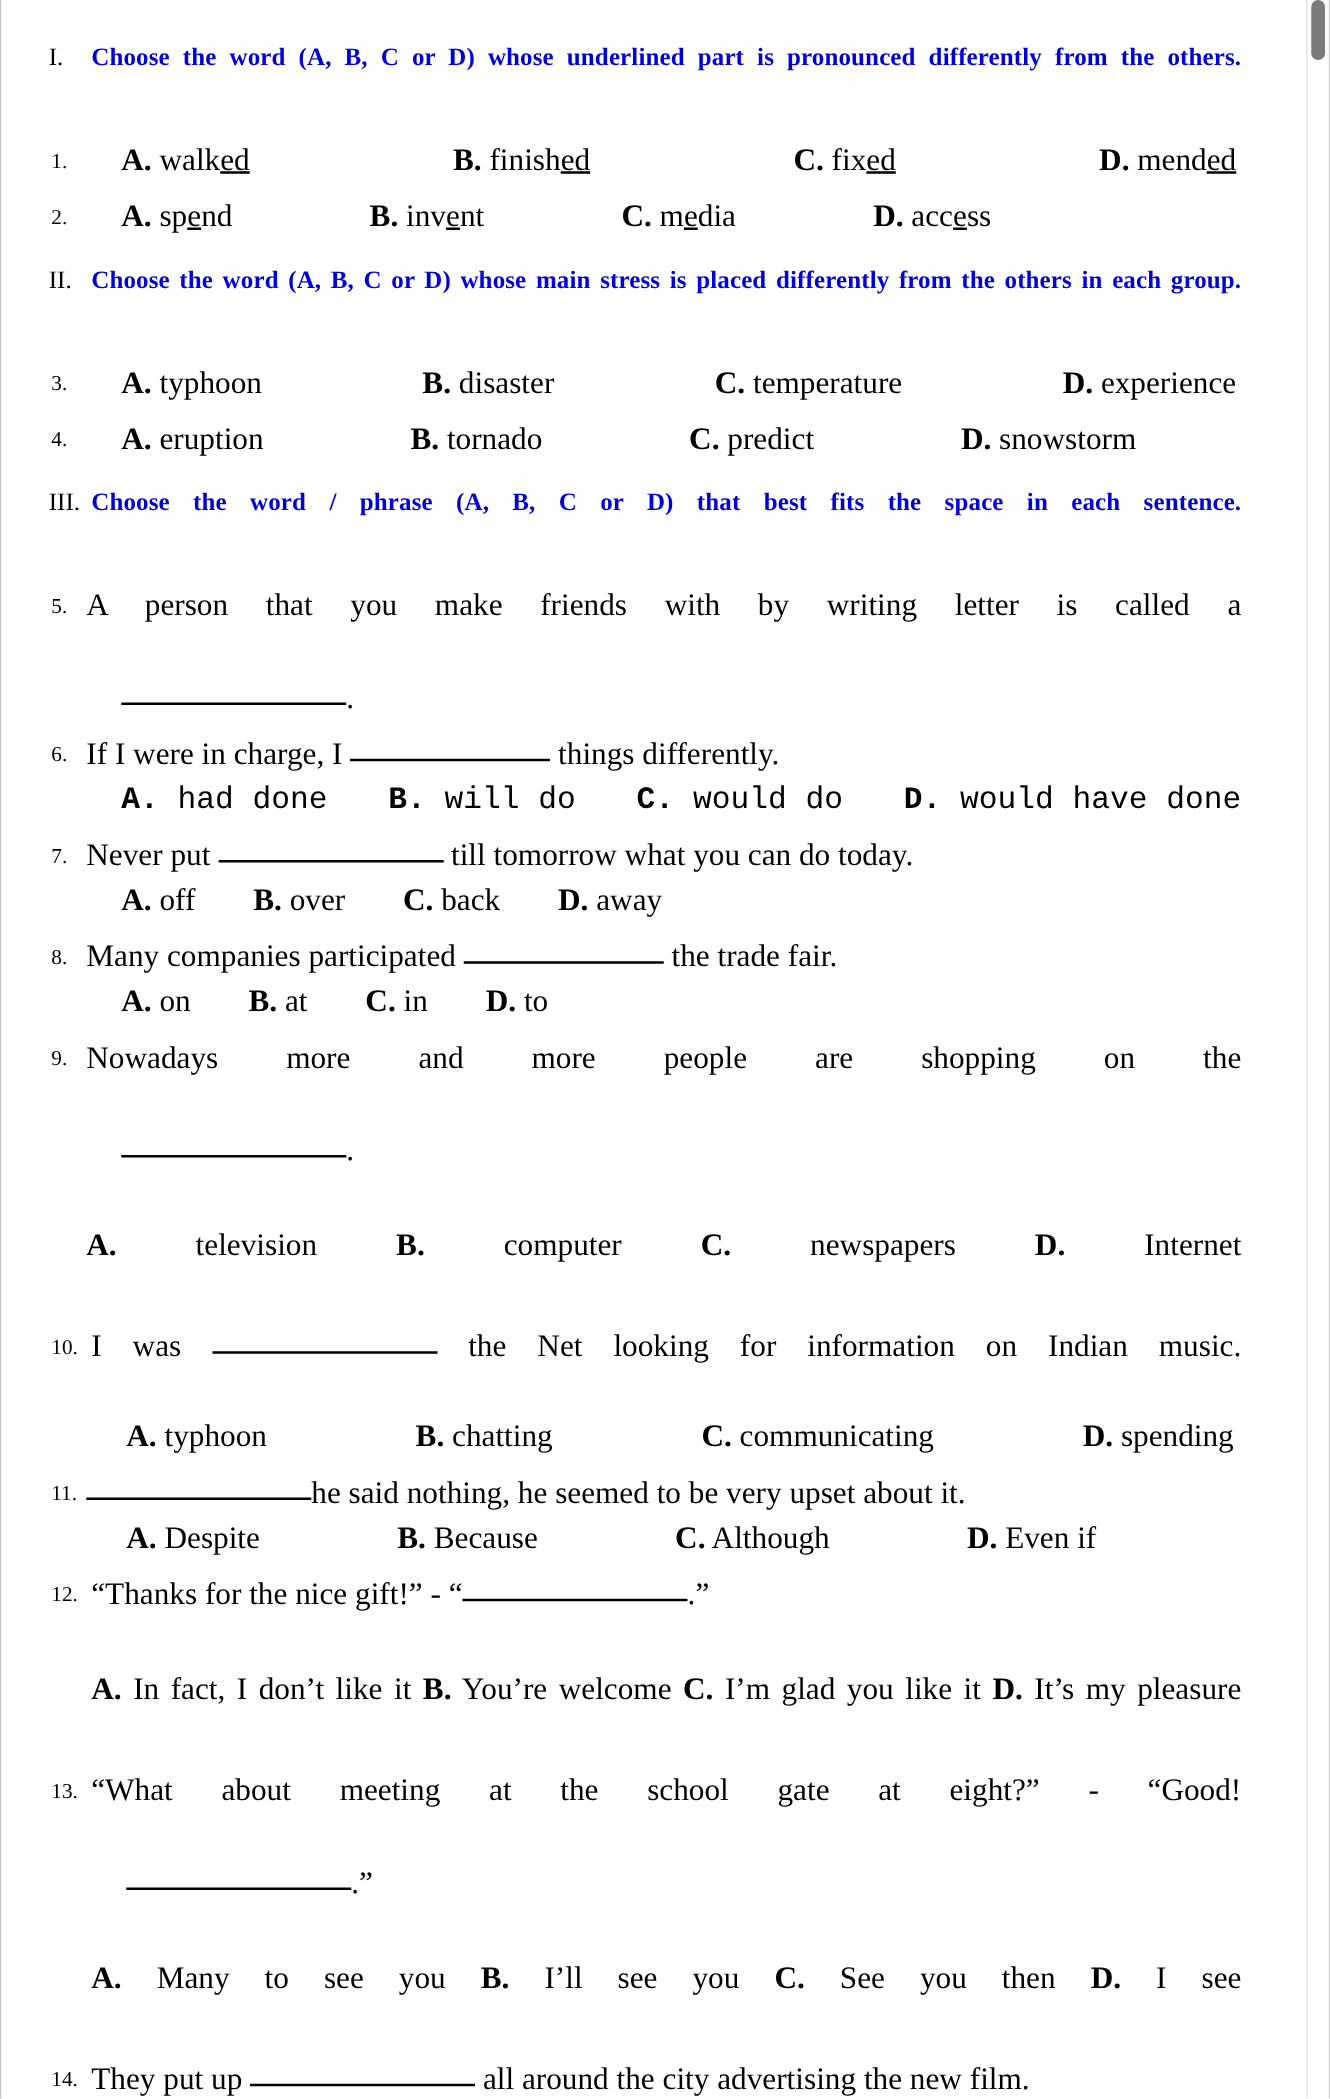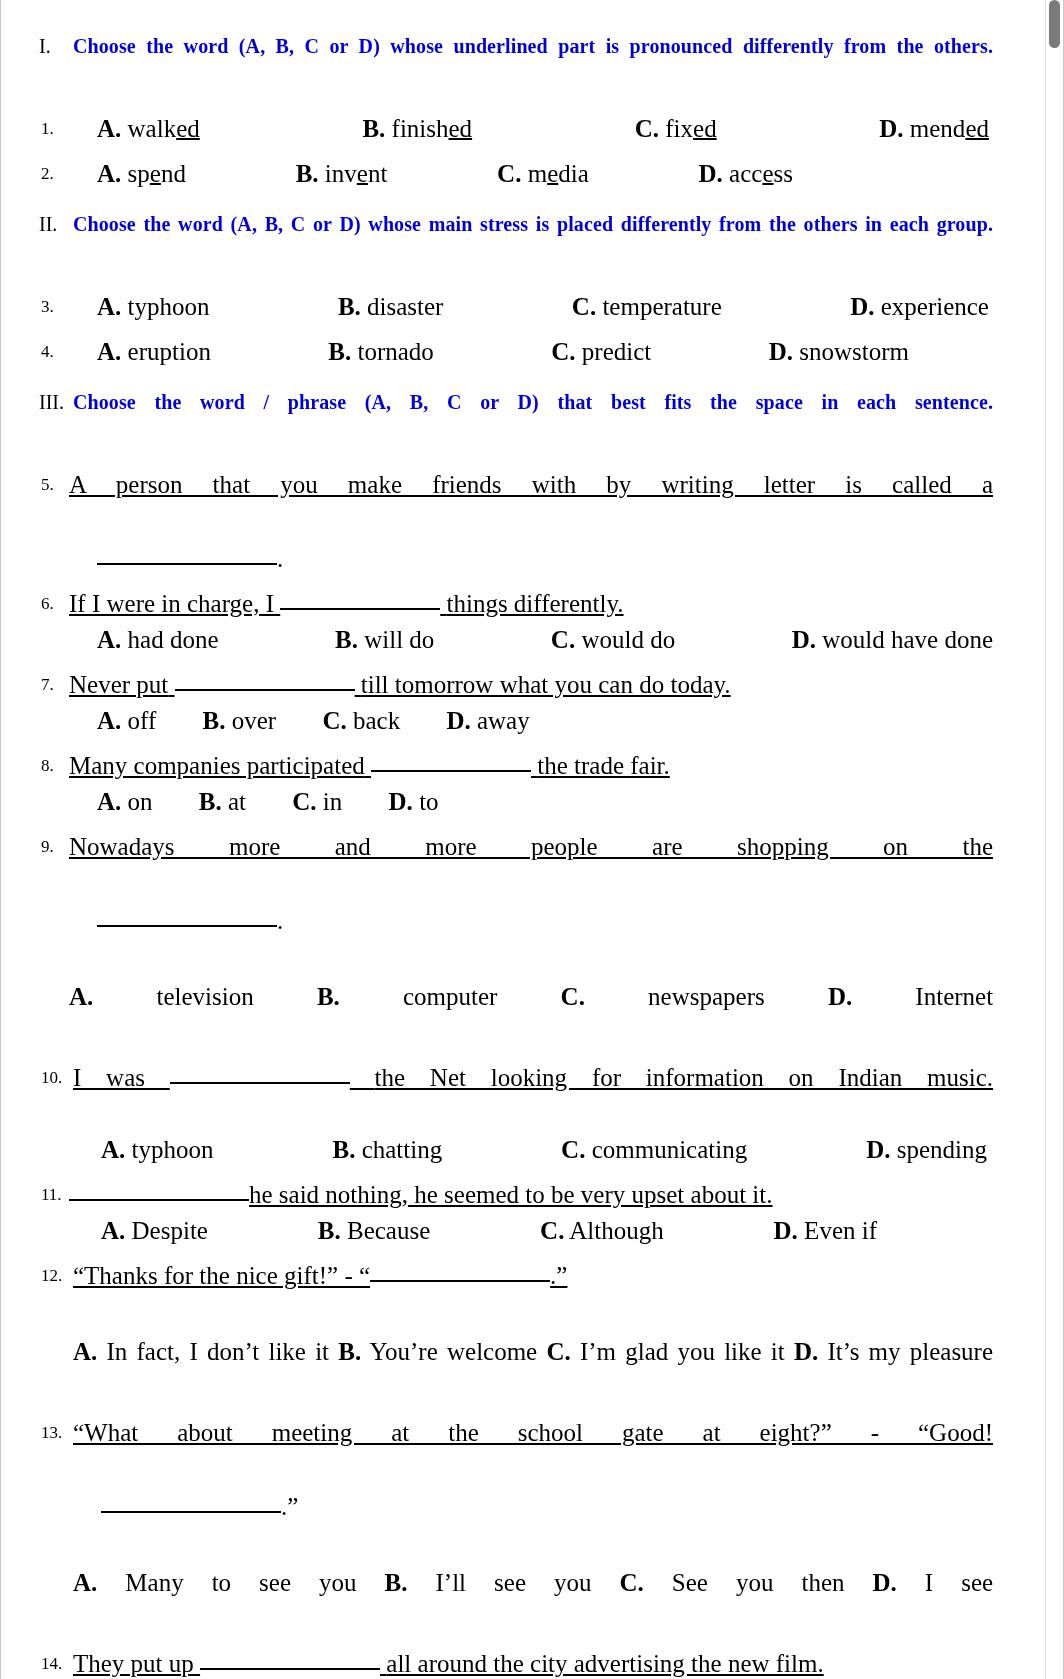--- a/index.html
+++ b/index.html
@@ -99,21 +99,20 @@
   }
   .q-num.wide { width: 34px; }
   .q-body {
     flex: 1 1 auto;
     font-size: 25px;
     line-height: 36px;
   }
   .q-stem {
     text-align: justify;
     text-justify: inter-word;
-    text-decoration: underline;
   }
   .q-stem.just::after {
     content: "";
     display: inline-block;
     width: 100%;
   }
   .q-stem.tight { text-align: left; }
 
   
   .opts {
@@ -240,21 +239,21 @@
       <div class="q-body">
         <div class="q-stem just"><span>A person that you make friends with by writing letter is called a</span></div>
         <div class="blank-line"><span class="blank w-lg"></span><span class="trail">.</span></div>
       </div>
     </div>
 
     <div class="q">
       <span class="q-num">6.</span>
       <div class="q-body">
         <div class="q-stem tight"><span>If I were in charge, I</span> <span class="blank w-md"></span> <span>things differently.</span></div>
-        <div class="opts spread" style="padding-right:0px;">
+        <div class="opts spread" style="padding-right:0px;font-family:Liberation Mono, monospace;">
           <span class="opt"><span class="ol">A.</span> <span>had done</span></span>
           <span class="opt"><span class="ol">B.</span> <span>will do</span></span>
           <span class="opt"><span class="ol">C.</span> <span>would do</span></span>
           <span class="opt"><span class="ol">D.</span> <span>would have done</span></span>
         </div>
       </div>
     </div>
 
     <div class="q">
       <span class="q-num">7.</span>

